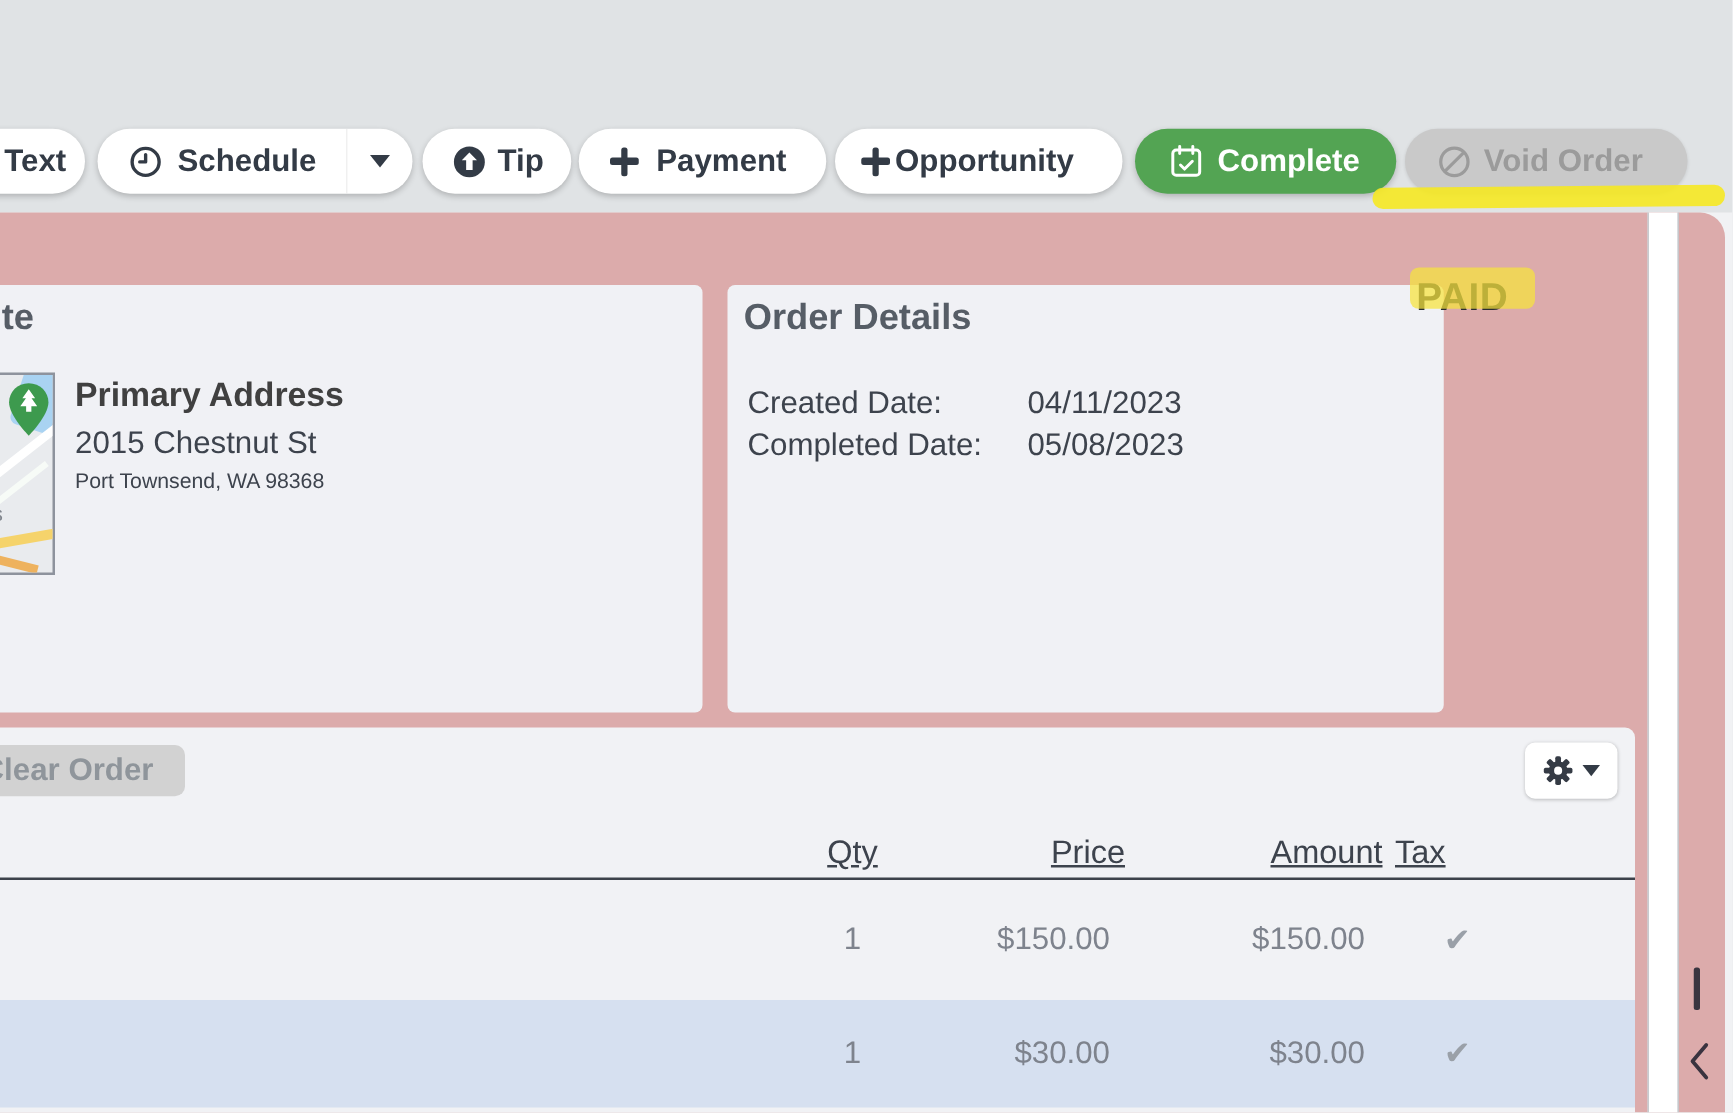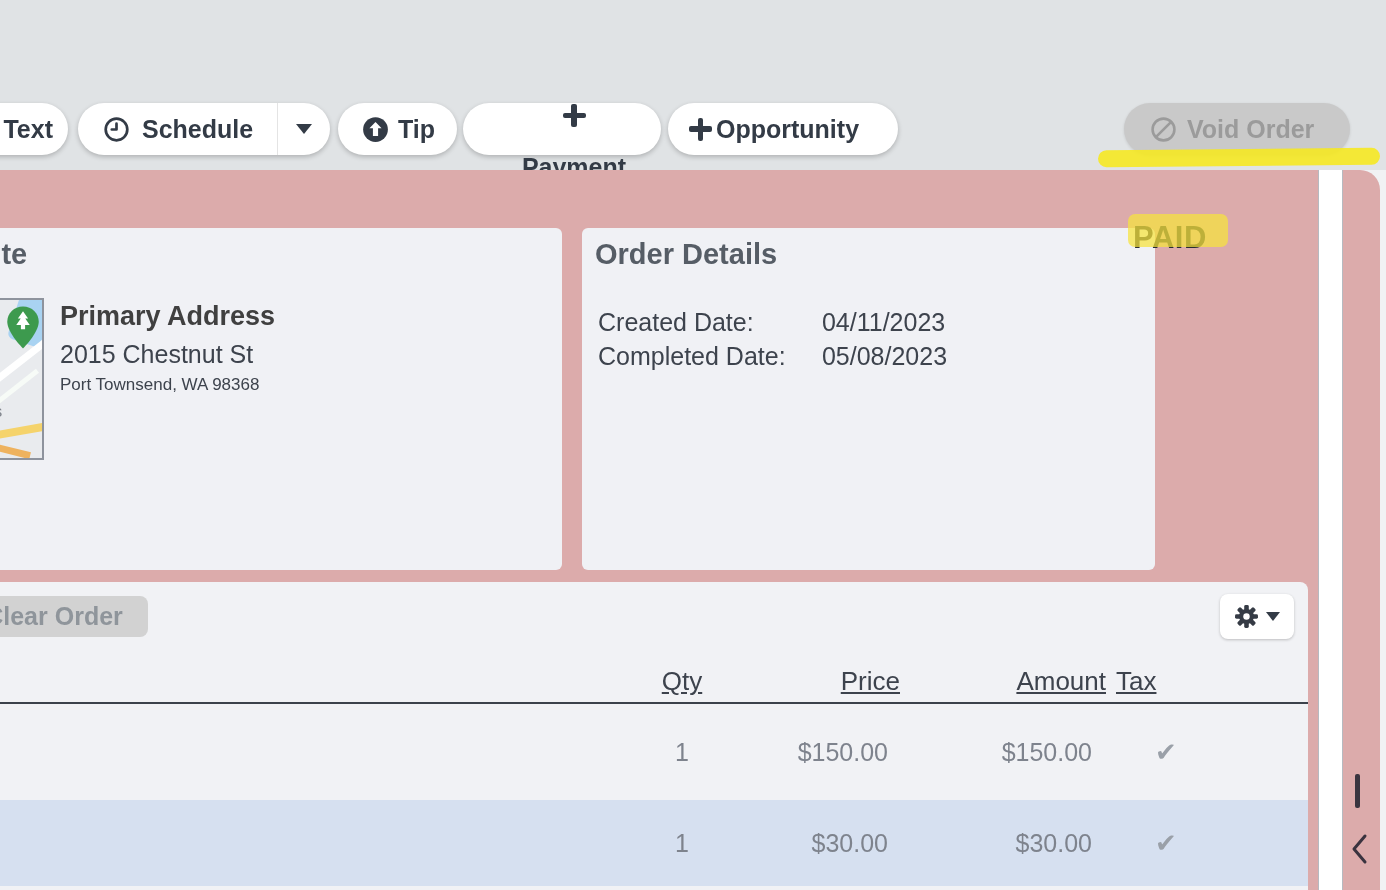--- a/index.html
+++ b/index.html
@@ -25,21 +25,21 @@
   .pill{position:absolute;top:103px;height:52px;background:#fff;border-radius:26px;
     box-shadow:0 2px 5px rgba(0,0,0,.22);display:flex;align-items:center;
     font-size:25px;font-weight:700;color:#333b46;cursor:pointer;box-sizing:border-box;white-space:nowrap;}
   .pill .lbl{display:inline-block;}
   .btn-text{left:-120px;width:188px;justify-content:flex-end;padding-right:15px;}
   .btn-schedule-group{left:78px;width:252px;padding:0;}
   .sched-main{display:flex;align-items:center;height:100%;padding-left:25px;gap:12px;flex:1;cursor:pointer;}
   .sched-caret{width:52px;height:100%;display:flex;align-items:center;justify-content:center;border-left:1px solid #e4e4e4;cursor:pointer;border-radius:0 26px 26px 0;}
   .caret{width:0;height:0;border-left:8px solid transparent;border-right:8px solid transparent;border-top:10px solid #333b46;}
   .btn-tip{left:338px;width:119px;padding-left:24px;gap:9px;}
-  .btn-payment{left:463px;width:198px;padding-left:24px;gap:25px;flex-direction:column;}
+  .btn-payment{left:463px;width:198px;padding-left:24px;gap:13px;}
   .btn-opportunity{left:668px;width:230px;padding-left:20px;gap:3px;}
   .btn-complete{left:908px;width:209px;padding-left:26px;gap:10px;background:#53a453;color:#fff;}
   .btn-void{left:1124px;width:226px;padding-left:26px;gap:10px;background:#c9c9c9;color:#9b9b9b;box-shadow:0 1px 3px rgba(0,0,0,.12);cursor:default;}
   .plus{position:relative;width:25px;height:25px;flex:0 0 auto;}
   .plus::before,.plus::after{content:"";position:absolute;background:currentColor;border-radius:2px;}
   .plus::before{left:1px;right:1px;top:50%;margin-top:-2.6px;height:5.2px;}
   .plus::after{top:1px;bottom:1px;left:50%;margin-left:-2.6px;width:5.2px;}
   
   .hl-stroke{position:absolute;left:1098px;top:149px;width:282px;height:17px;border-radius:9px;
     background:#f6e81e;opacity:.88;transform:rotate(-.5deg);}
@@ -135,20 +135,28 @@
   <div class="pill btn-payment">
     <span class="plus"></span>
     <span class="lbl">Payment</span>
   </div>
 
   <div class="pill btn-opportunity">
     <span class="plus"></span>
     <span class="lbl">Opportunity</span>
   </div>
 
+  <div class="pill btn-complete">
+    <svg width="30" height="30" viewBox="0 0 24 24">
+      <rect x="3.4" y="4.8" width="17.2" height="16.2" rx="2.2" fill="none" stroke="#fff" stroke-width="1.9"></rect>
+      <path d="M7.8 2.6v4.4M16.2 2.6v4.4" fill="none" stroke="#fff" stroke-width="1.9" stroke-linecap="round"></path>
+      <path d="M8.3 14.4l2.6 2.6 5-5" fill="none" stroke="#fff" stroke-width="1.9" stroke-linecap="round" stroke-linejoin="round"></path>
+    </svg>
+    <span class="lbl">Complete</span>
+  </div>
 
   <div class="pill btn-void">
     <svg width="27" height="27" viewBox="0 0 24 24">
       <circle cx="12" cy="12" r="9.7" fill="none" stroke="#9b9b9b" stroke-width="2.3"></circle>
       <path d="M18.8 5.2L5.2 18.8" fill="none" stroke="#9b9b9b" stroke-width="2.3"></path>
     </svg>
     <span class="lbl">Void Order</span>
   </div>
 
   <div class="hl-stroke"></div>

